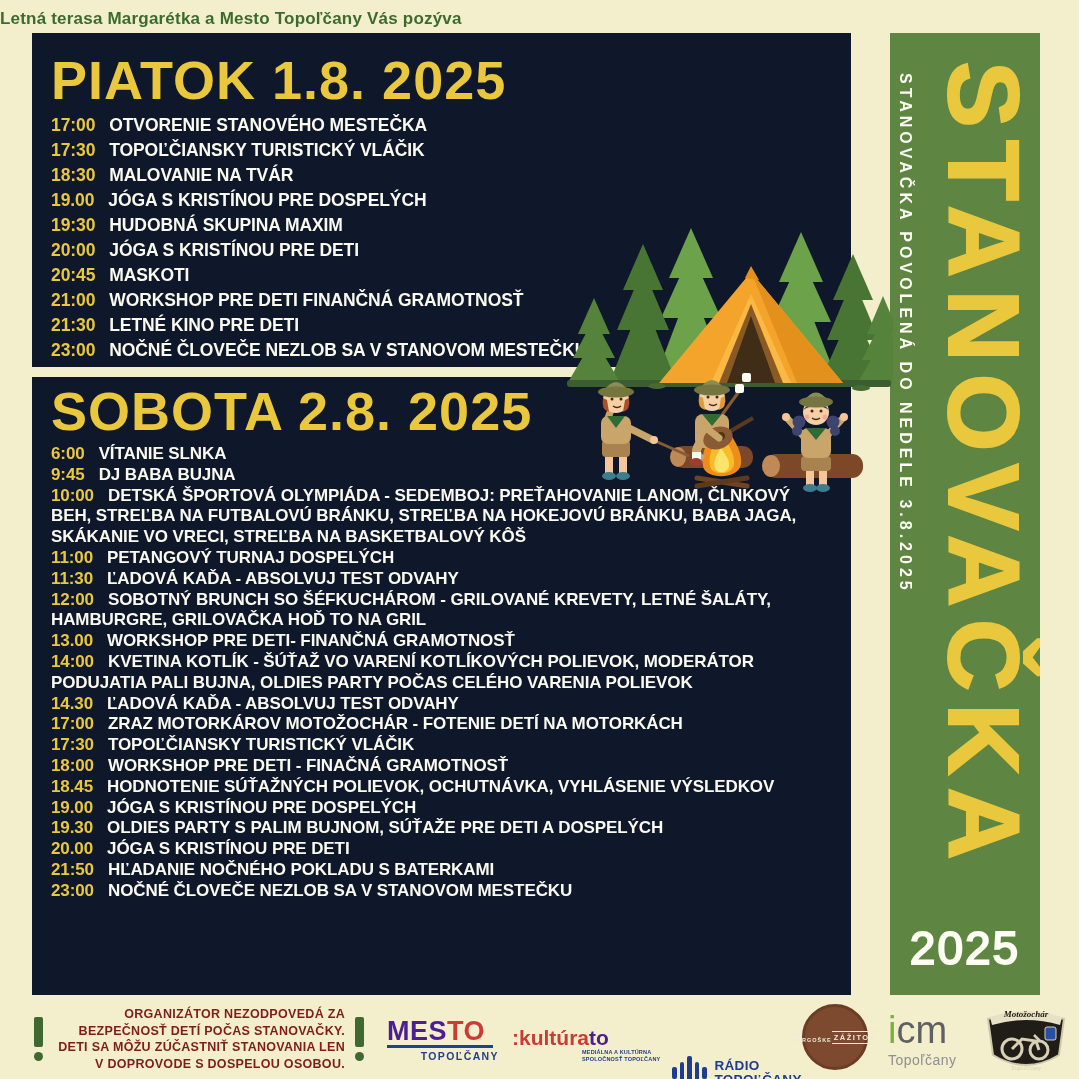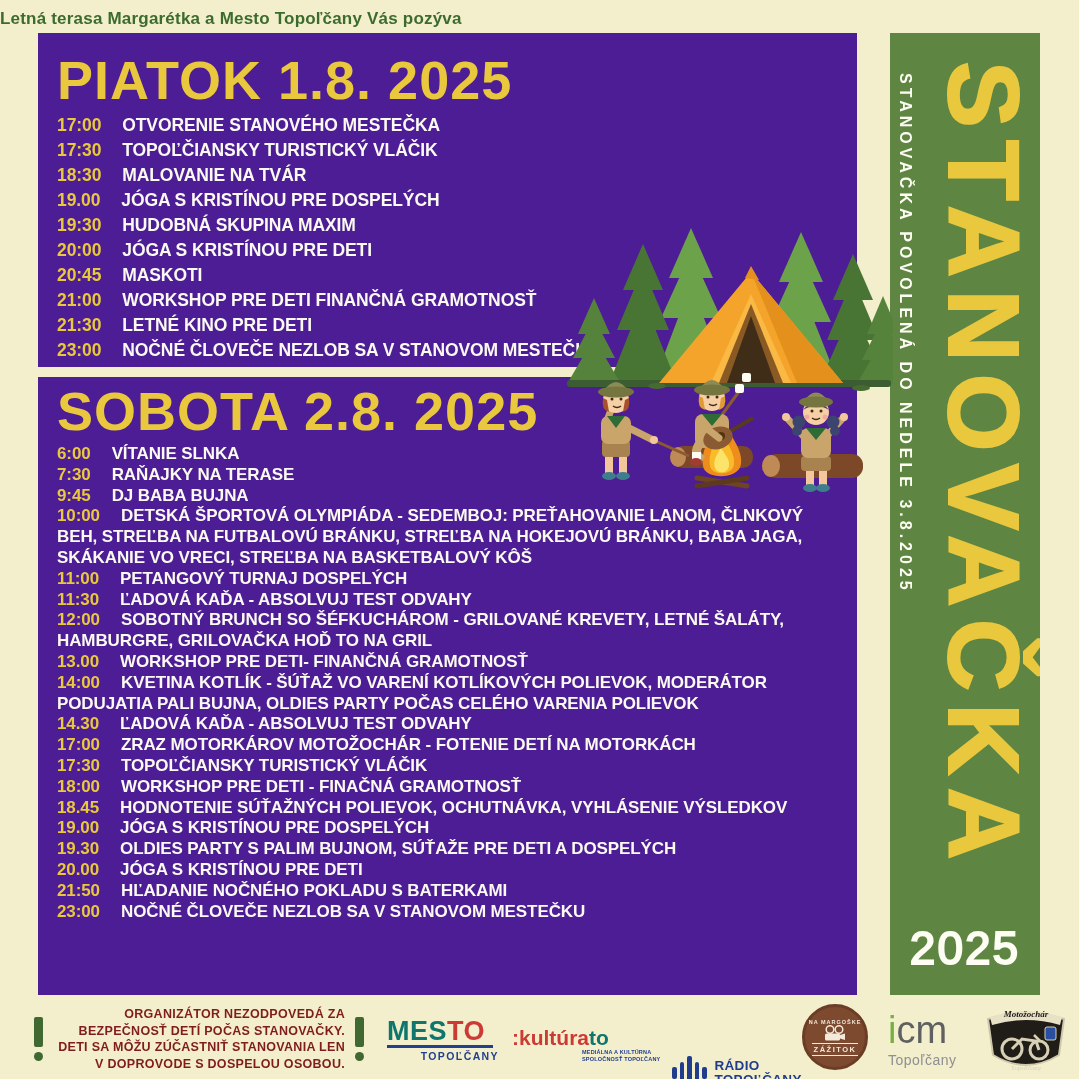--- a/index.html
+++ b/index.html
@@ -1,53 +1,53 @@
 <!DOCTYPE html>
 <html><head>
 <meta charset="utf-8">
 <style>
   html,body{margin:0;padding:0}
   body{width:1079px;height:1079px;background:#f3eecb;font-family:"Liberation Sans",sans-serif;position:relative;overflow:hidden}
   .header-invite{position:absolute;top:9px;left:0;width:100%;text-align:left;color:#3c6b2e;font-weight:700;font-size:17px;letter-spacing:.2px}
-  .panel{position:absolute;left:38px;width:819px;background:#4c1d95;box-sizing:border-box}
+  .panel{position:absolute;left:32px;width:819px;background:#0f172a;box-sizing:border-box}
   .panel-friday{top:33px;height:334px}
   .panel-saturday{top:377px;height:618px}
   .panel-inner{padding:20px 18px 0 19px}
   .day-title{color:#e9c83e;font-size:54px;font-weight:900;line-height:54px;letter-spacing:1px;margin-bottom:6px}
   .event{color:#fbfaf0;font-weight:700;letter-spacing:-.1px}
   .panel-friday .event{font-size:17.5px;line-height:25px}
   .panel-saturday .event{font-size:17px;line-height:20.8px}
-  .event .time{color:#e9c83e;margin-right:21px}
+  .event .time{color:#e9c83e;margin-right:14px}
   .sidebar{position:absolute;left:890px;top:33px;width:150px;height:962px;background:#5e8542;overflow:hidden}
   .sidebar-small{position:absolute;top:40px;left:6px;writing-mode:vertical-rl;color:#fdfdf3;font-weight:700;font-size:16px;letter-spacing:4px;white-space:nowrap}
   .sidebar-big{position:absolute;top:28px;right:0px;writing-mode:vertical-rl;color:#e9c83e;font-weight:900;font-size:100px;line-height:112px;letter-spacing:12px;-webkit-text-stroke:2px #e9c83e;white-space:nowrap}
   .sidebar-year{position:absolute;bottom:20px;left:0;width:100%;text-align:center;color:#fdfdf3;font-size:46px;font-weight:400;letter-spacing:2px;-webkit-text-stroke:2px #fdfdf3}
   .illustration{position:absolute;left:561px;top:226px;width:332px;height:268px}
   
   .disclaimer{position:absolute;left:34px;top:1006px;width:330px;display:flex;align-items:center;gap:10px}
   .bang{display:flex;flex-direction:column;align-items:center;flex:0 0 auto}
   .bang-bar{width:9px;height:30px;background:#3f6931;border-radius:2px}
   .bang-dot{width:9px;height:9px;background:#3f6931;border-radius:50%;margin-top:5px}
   .disc-lines{flex:1;text-align:right;color:#7f1d1d;font-weight:700;font-size:12.5px;line-height:16.5px;letter-spacing:.3px}
   .logo-mesto{position:absolute;left:387px;top:1018px;width:112px}
   .mesto-main{font-size:27px;font-weight:900;letter-spacing:.5px;line-height:26px}
-  .c-blue{color:#0f766e}.c-red{color:#cc3a36}
+  .c-blue{color:#4c1d95}.c-red{color:#cc3a36}
   .mesto-line{height:3px;background:#23408f;width:106px;margin-top:1px}
   .mesto-sub{color:#23408f;font-size:10.5px;font-weight:700;letter-spacing:1.4px;text-align:right;margin-top:2px}
   .logo-kult{position:absolute;left:512px;top:1027px}
   .kult-main{font-size:21px;font-weight:800;line-height:21px}
   .kult-sub{color:#1f3d8c;font-size:5.5px;font-weight:700;line-height:7px;letter-spacing:.2px;margin-left:70px;margin-top:1px}
   .logo-radio{position:absolute;left:672px;top:1056px;display:flex;align-items:center;gap:8px}
   .radio-bars{display:flex;align-items:center;gap:3px}
   .radio-bars i{display:block;width:4.5px;background:#1f3d8c;border-radius:2px}
   .radio-bars i:nth-child(1){height:12px}.radio-bars i:nth-child(2){height:22px}
   .radio-bars i:nth-child(3){height:34px}.radio-bars i:nth-child(4){height:22px}
   .radio-bars i:nth-child(5){height:12px}
   .radio-text{color:#1f3d8c;font-weight:800;font-size:13.5px;line-height:14.5px;letter-spacing:.3px}
-  .badge-margoska{position:absolute;left:802px;top:1004px;width:66px;height:66px;background:#7d4a30;border:3px solid #6b3d26;border-radius:50%;box-sizing:border-box;display:flex;flex-direction:column;align-items:center;justify-content:center;color:#f3e9d8}
+  .badge-margoska{position:absolute;left:802px;top:1004px;width:66px;height:66px;background:#7d4a30;border:3px solid #6b3d26;border-radius:50%;box-sizing:border-box;display:flex;flex-direction:row;align-items:center;justify-content:center;color:#f3e9d8}
   .badge-top{font-size:5.5px;font-weight:700;letter-spacing:1px}
   .badge-bottom{font-size:7.5px;font-weight:700;letter-spacing:1.5px;border-top:1px solid #f3e9d8;border-bottom:1px solid #f3e9d8;padding:1px 2px;margin-top:1px}
   .logo-icm{position:absolute;left:888px;top:1013px}
   .icm-main{font-size:38px;line-height:34px;color:#5f6062;font-weight:400}
   .c-green{color:#76b043}
   .icm-sub{color:#8d8f92;font-size:14px;margin-top:5px;letter-spacing:.5px}
   .badge-moto{position:absolute;left:982px;top:1003px}
 </style>
 </head>
 <body>
@@ -82,21 +82,20 @@
   </div>
 </div>
 
 <div class="panel panel-saturday">
   <div class="panel-inner" style="padding-top:7px">
     <div class="day-title">SOBOTA 2.8. 2025</div>
     <div class="events">
 
         <div class="event"><span class="time">6:00</span><span>VÍTANIE SLNKA</span></div>
 
-        <div class="event"><span class="time">7:30</span><span>RAŇAJKY NA TERASE</span></div>
 
 
         <div class="event"><span class="time">9:45</span><span>DJ BABA BUJNA</span></div>
 
         <div class="event"><span class="time">10:00</span><span>DETSKÁ ŠPORTOVÁ OLYMPIÁDA - SEDEMBOJ: PREŤAHOVANIE LANOM, ČLNKOVÝ BEH, STREĽBA NA FUTBALOVÚ BRÁNKU, STREĽBA NA HOKEJOVÚ BRÁNKU, BABA JAGA, SKÁKANIE VO VRECI, STREĽBA NA BASKETBALOVÝ KÔŠ</span></div>
 
         <div class="event"><span class="time">11:00</span><span>PETANGOVÝ TURNAJ DOSPELÝCH</span></div>
 
         <div class="event"><span class="time">11:30</span><span>ĽADOVÁ KAĎA - ABSOLVUJ TEST ODVAHY</span></div>
 

